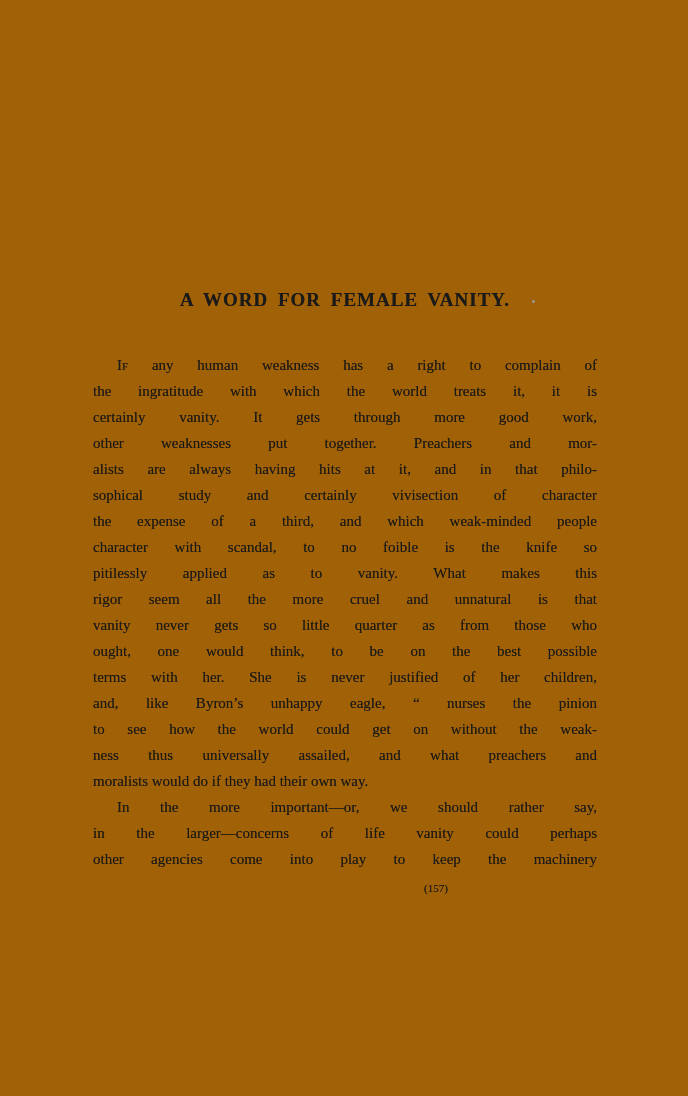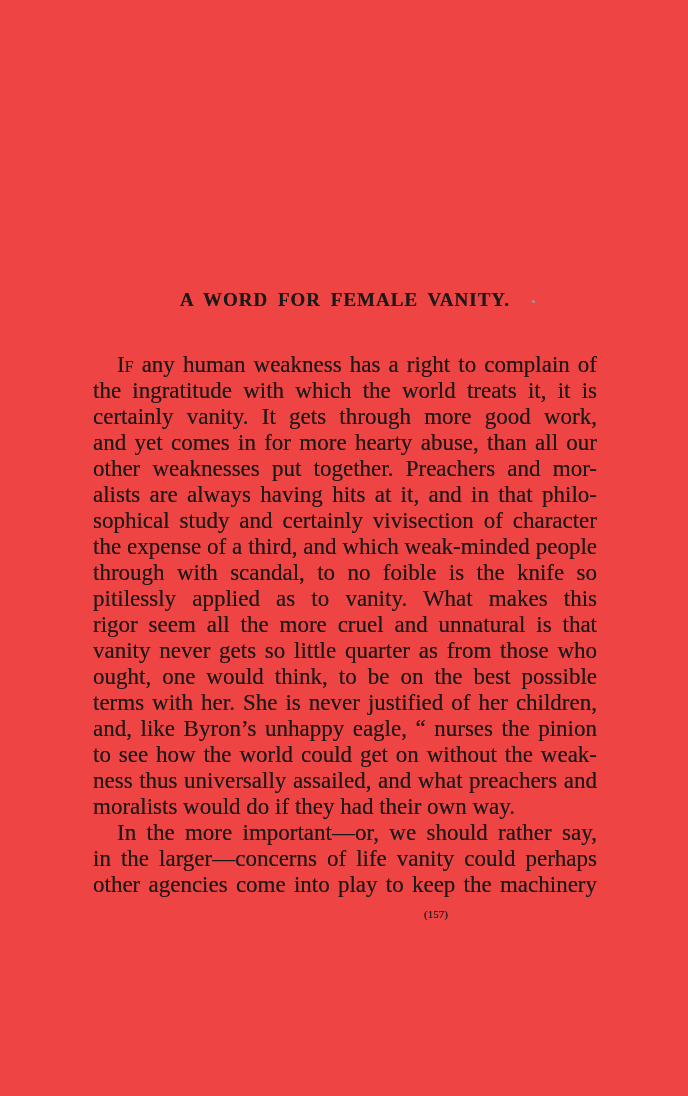--- a/index.html
+++ b/index.html
@@ -4,21 +4,21 @@
 <style>
   html, body {
     margin: 0;
     padding: 0;
     background: #ffffff;
   }
   .page {
     position: relative;
     width: 688px;
     height: 1096px;
-    background: #ef4444;
+    background: #a16207;
     overflow: hidden;
     font-family: "Liberation Serif", "DejaVu Serif", serif;
     color: #1a1a1a;
   }
   .text-block {
     position: absolute;
     left: 93px;
     top: 288px;
     width: 504px;
   }
@@ -26,21 +26,21 @@
     text-align: center;
     font-weight: 700;
     font-size: 19px;
     line-height: 24px;
     letter-spacing: 1px;
     word-spacing: 4px;
     margin: 0 0 40px 0;
     text-shadow: 0 0 0.4px rgba(0,0,0,0.55);
   }
   .line {
-    font-size: 23px;
+    font-size: 15px;
     line-height: 26px;
     text-align: justify;
     text-align-last: justify;
     text-shadow: 0 0 0.4px rgba(0,0,0,0.5);
   }
   .line.indent {
     padding-left: 24px;
   }
   .line.para-end {
     text-align-last: left;
@@ -73,26 +73,25 @@
   <div class="scan-speck"></div>
 
   <div class="text-block">
 
     <h1 class="doc-title">A WORD FOR FEMALE VANITY.</h1>
 
     <div class="paragraph">
       <div class="line indent"><span class="sc">If</span> <span>any human weakness has a right to complain of</span></div>
       <div class="line">the ingratitude with which the world treats it, it is</div>
       <div class="line">certainly vanity.  It gets through more good work,</div>
-      <div class="line">and yet comes in for more hearty abuse, than all our</div>
       <div class="line">other weaknesses put together.  Preachers and mor-</div>
       <div class="line">alists are always having hits at it, and in that philo-</div>
       <div class="line">sophical study and certainly vivisection of character</div>
       <div class="line">the expense of a third, and which weak-minded people</div>
-      <div class="line">through with scandal, to no foible is the knife so</div>
+      <div class="line">character with scandal, to no foible is the knife so</div>
       <div class="line">pitilessly applied as to vanity.  What makes this</div>
       <div class="line">rigor seem all the more cruel and unnatural is that</div>
       <div class="line">vanity never gets so little quarter as from those who</div>
       <div class="line">ought, one would think, to be on the best possible</div>
       <div class="line">terms with her.  She is never justified of her children,</div>
       <div class="line">and, like Byron’s unhappy eagle, “ nurses the pinion</div>
       <div class="line">to see how the world could get on without the weak-</div>
       <div class="line">ness thus universally assailed, and what preachers and</div>
       <div class="line para-end">moralists would do if they had their own way.</div>
     </div>

